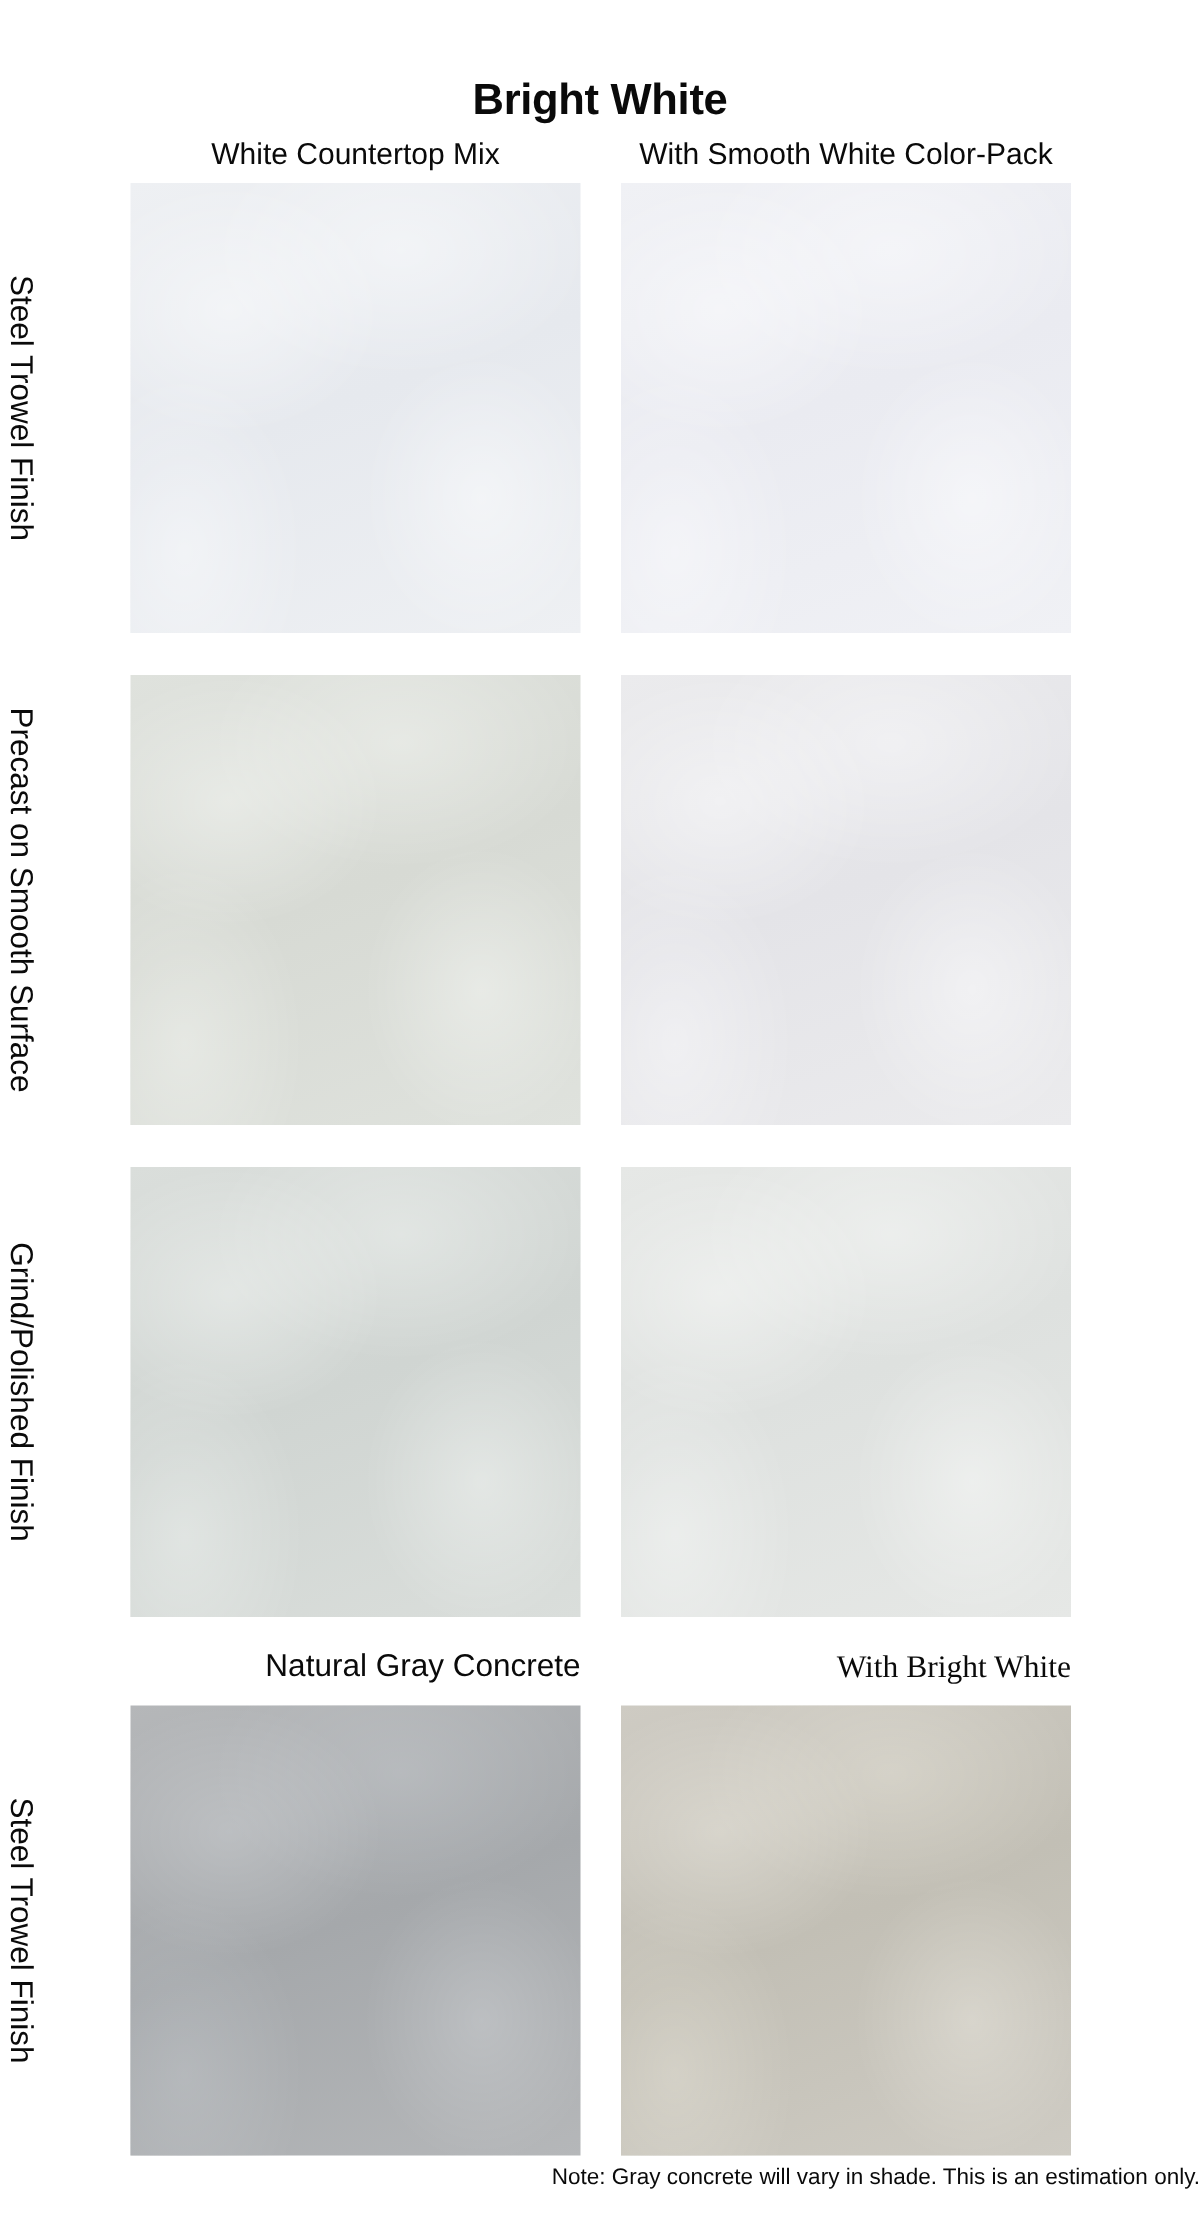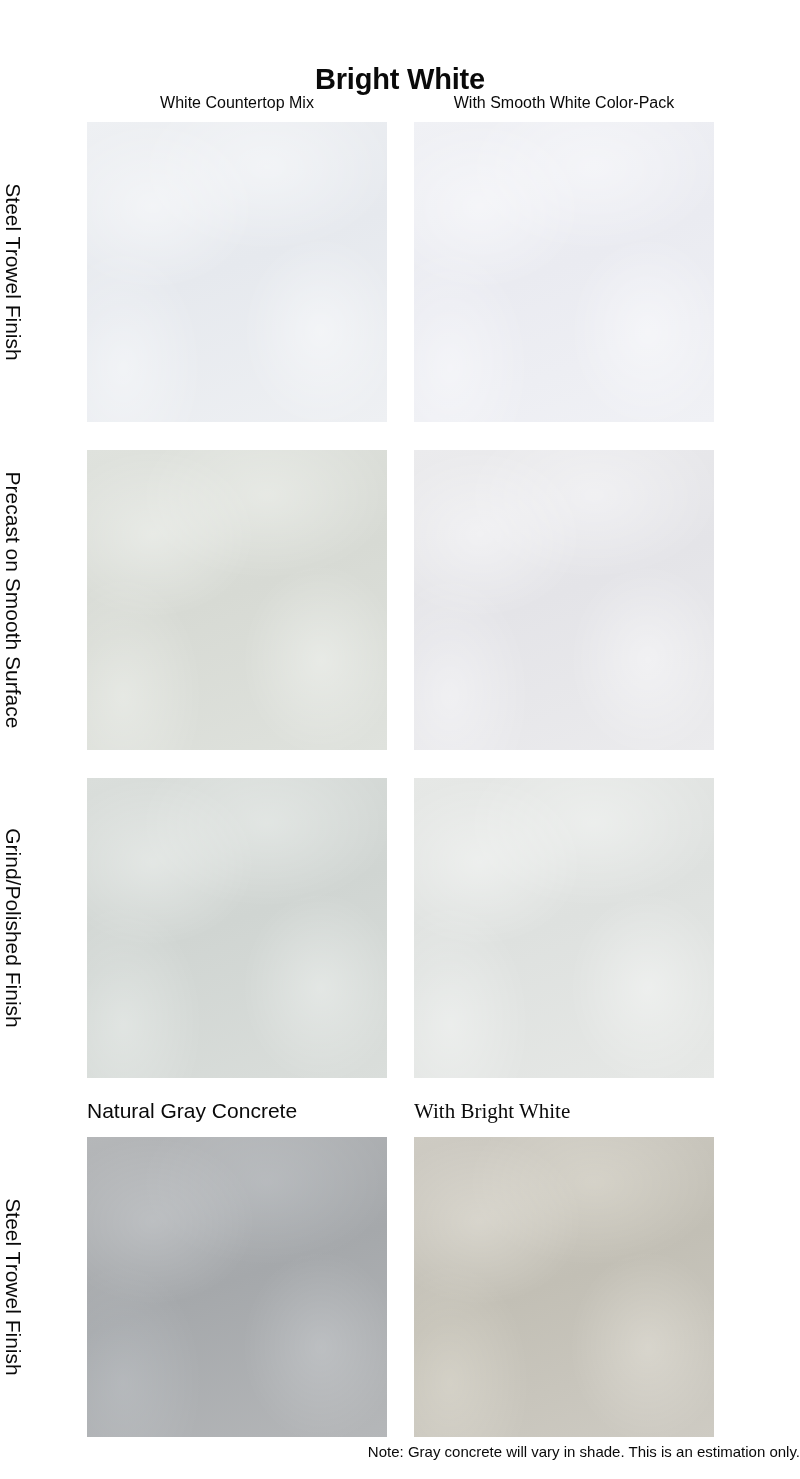--- a/index.html
+++ b/index.html
@@ -20,41 +20,40 @@
   .title {
     position: absolute;
     left: 0;
     top: 50px;
     width: 800px;
     text-align: center;
     font-size: 29px;
     font-weight: bold;
     letter-spacing: -0.2px;
     line-height: 34px;
-    margin-top: 12px;
   }
 
   
   .col-head {
     position: absolute;
     top: 90px;
-    font-size: 16px;
+    font-size: 20px;
     line-height: 26px;
     text-align: center;
     white-space: nowrap;
   }
   .col-head.left  { left: 87px;  width: 300px; }
   .col-head.right { left: 414px; width: 300px; }
 
   .col-head2 {
     position: absolute;
     top: 1098px;
     font-size: 21px;
     line-height: 26px;
-    text-align: left;
+    text-align: right;
     white-space: nowrap;
   }
   .col-head2.left  { left: 87px;  width: 300px; }
   .col-head2.right { left: 414px; width: 300px; font-family: Liberation Serif, serif; }
 
   
   .row-label {
     position: absolute;
     left: 0;
     width: 300px;          

